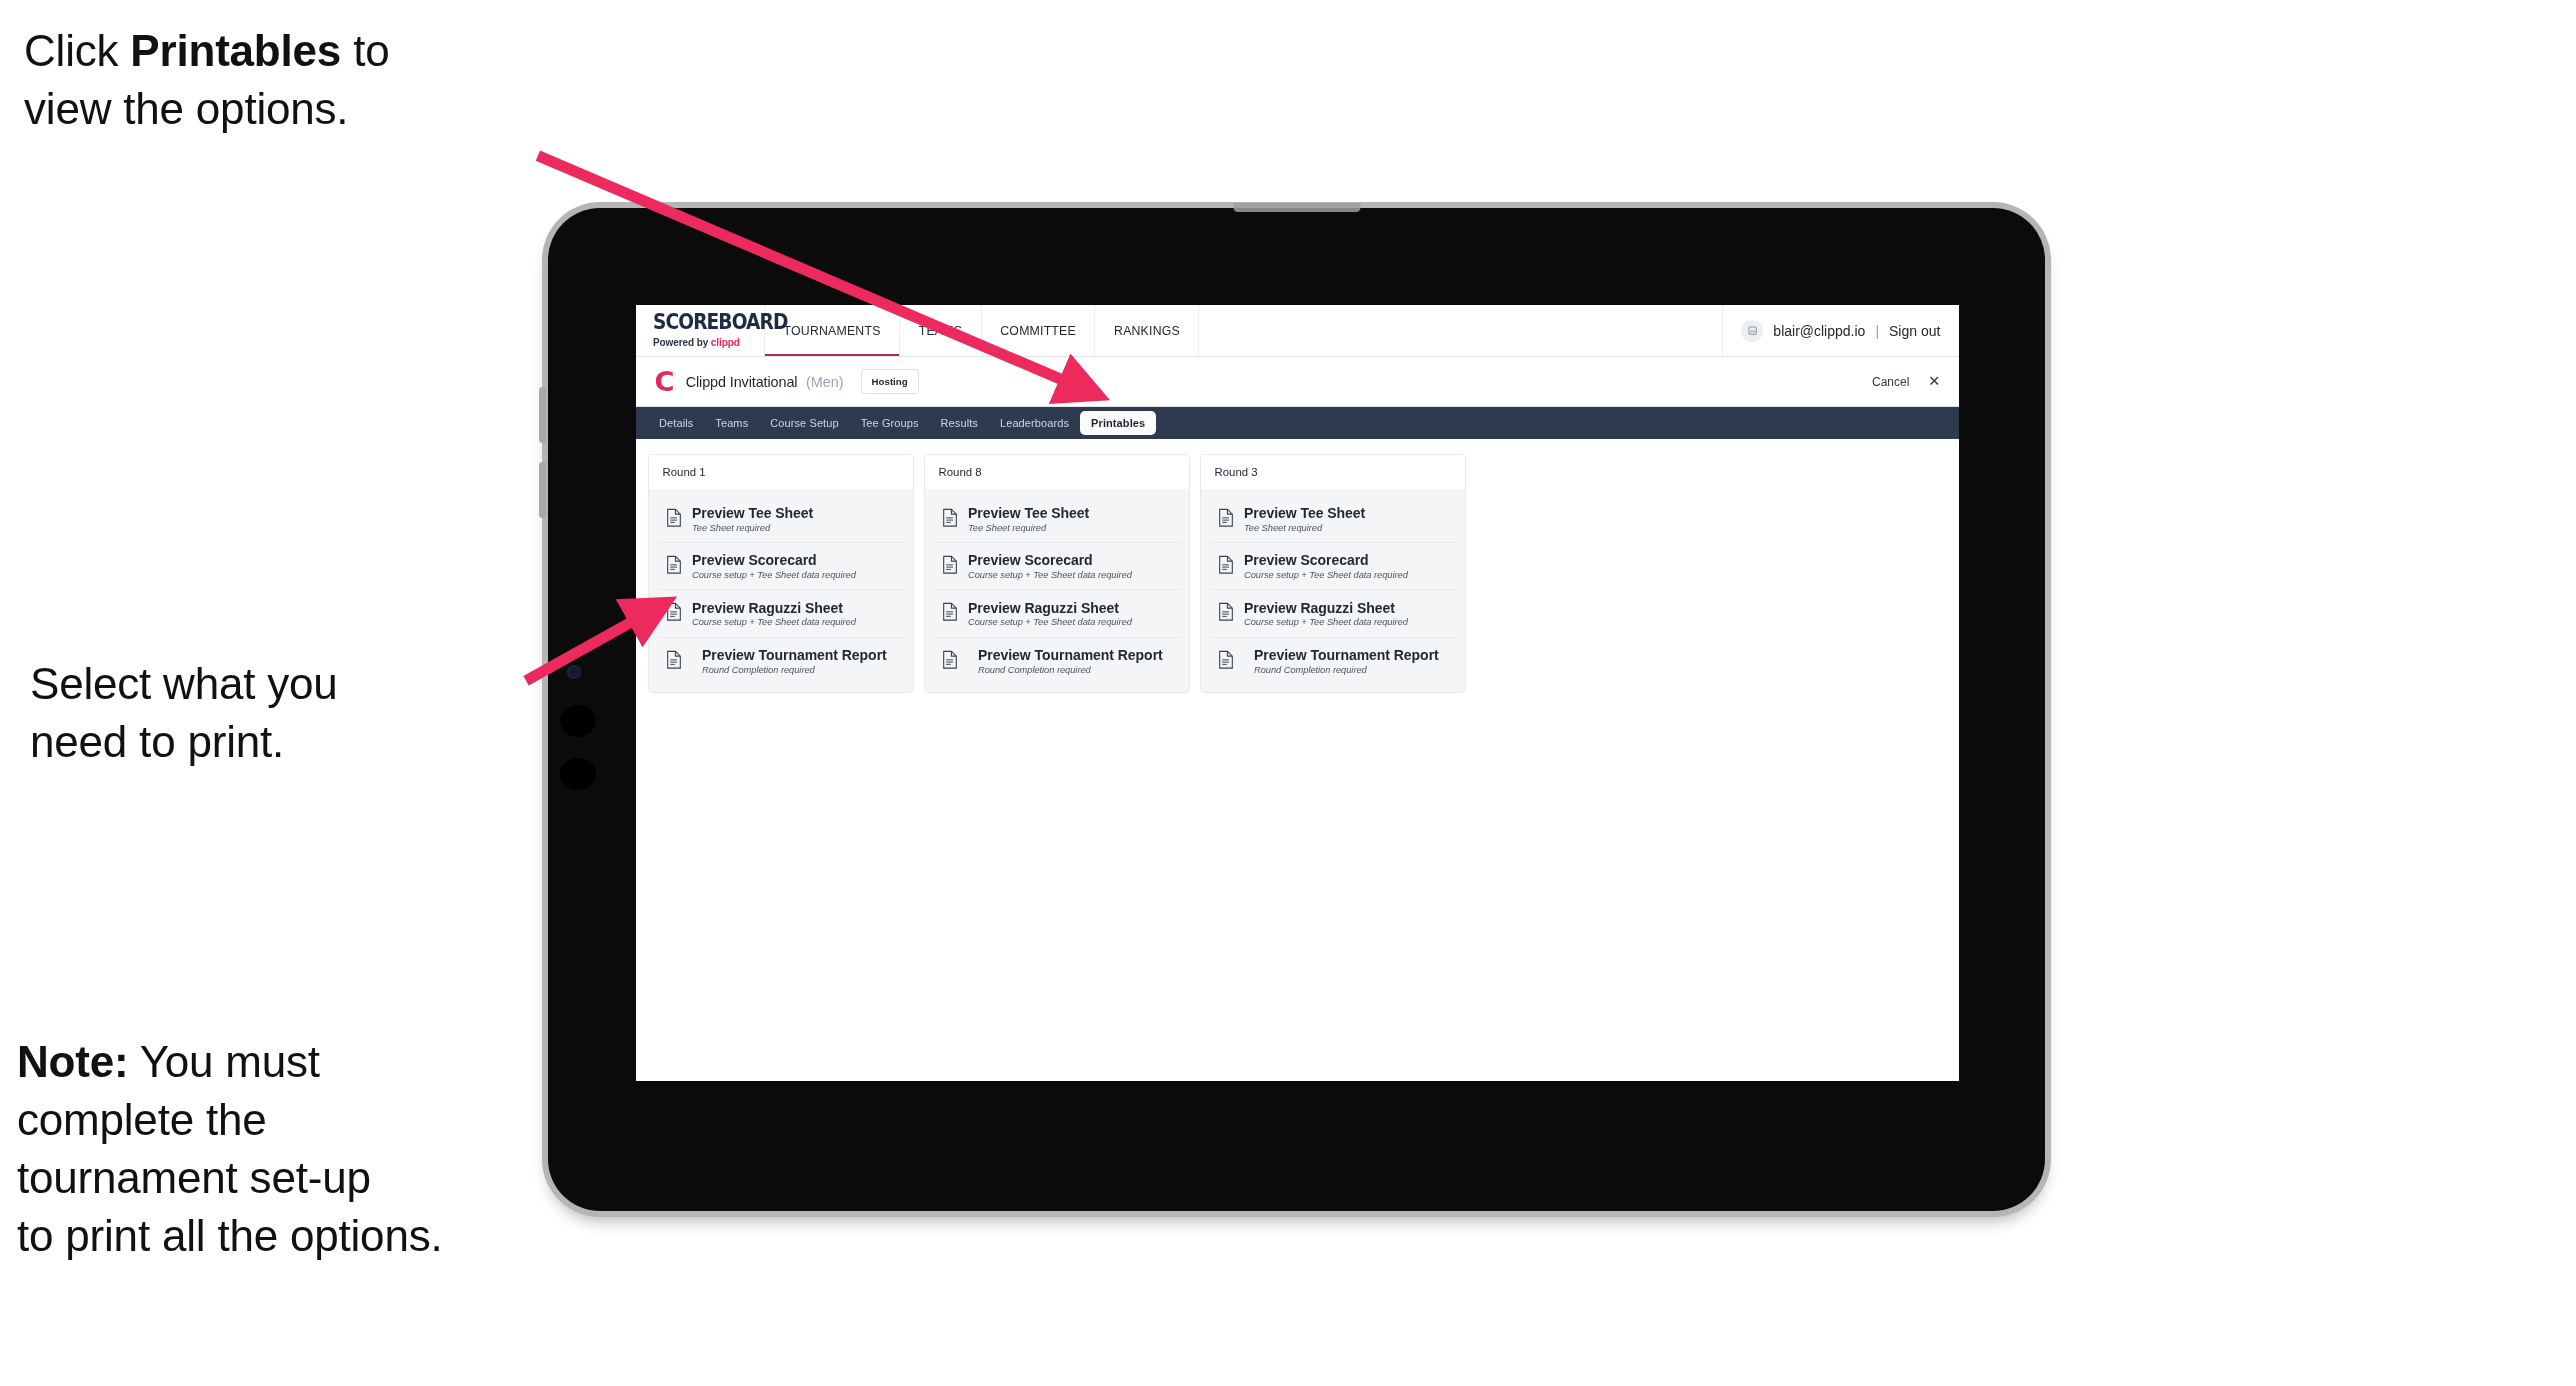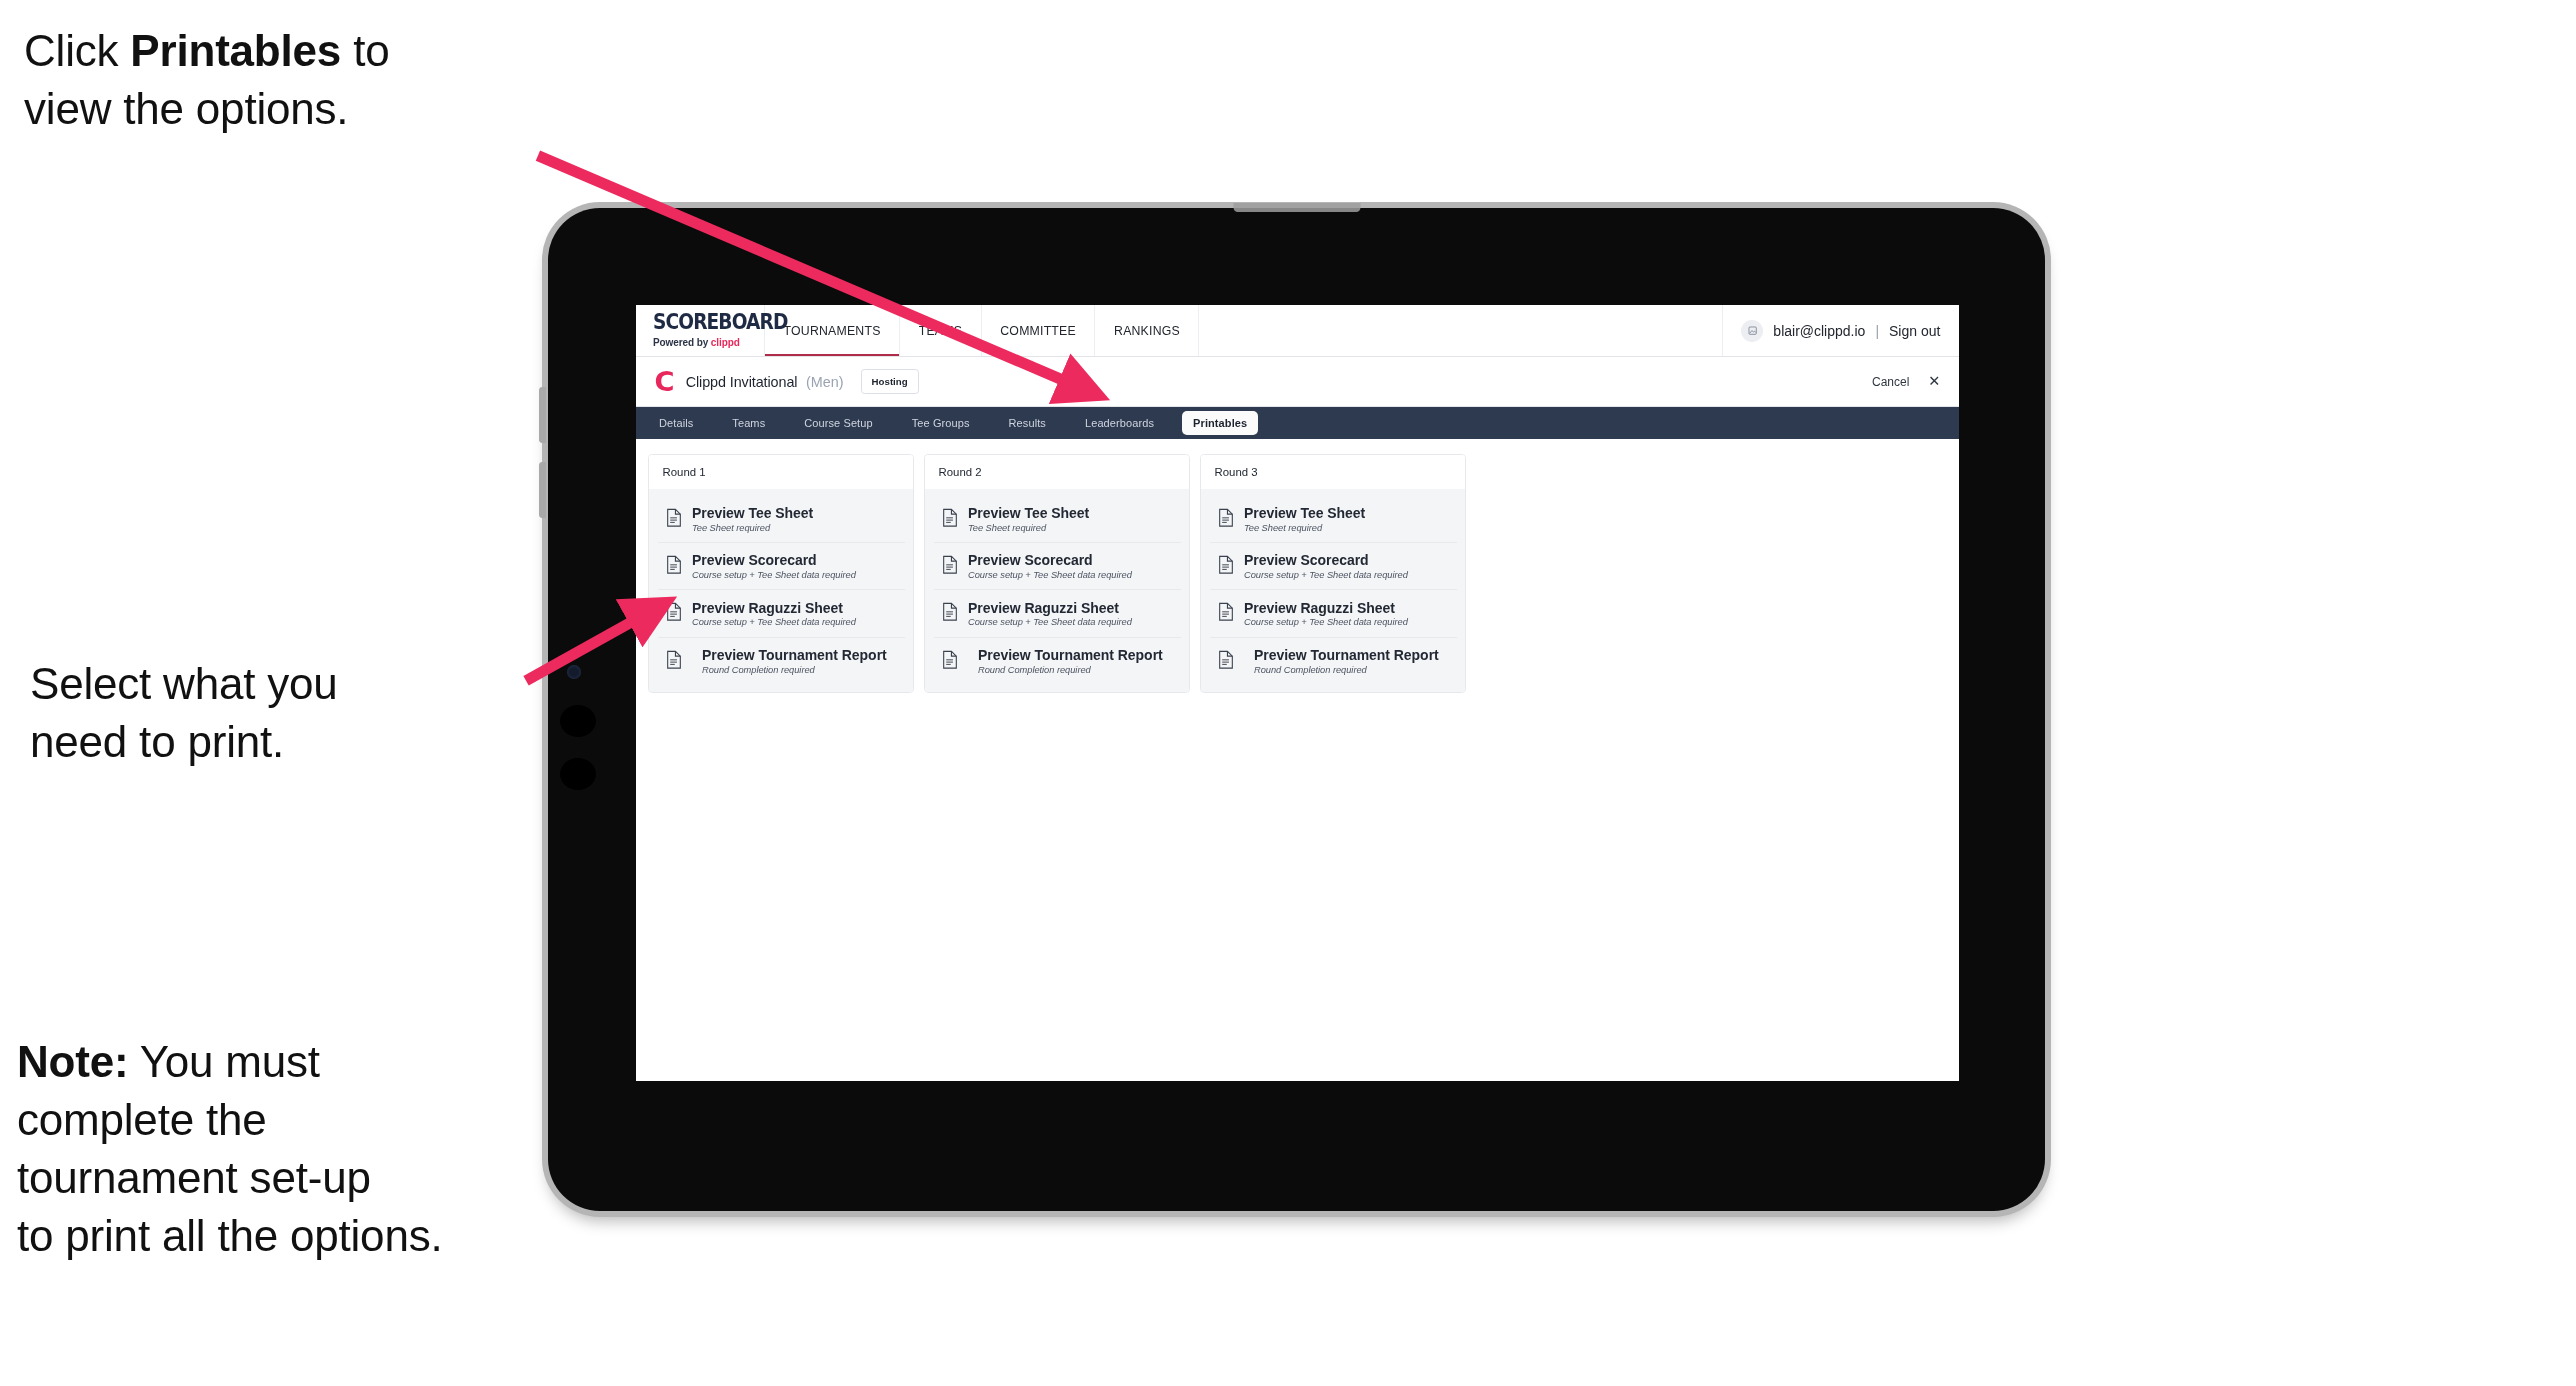--- a/index.html
+++ b/index.html
@@ -123,21 +123,21 @@
   #tbar-badge{
     margin-left:5px;padding:6px 10px;border:0.8px solid #dcdfe5;border-radius:3.4px;
     font-size:9.7px;font-weight:700;color:#1d232e;background:#fff;
   }
   #tbar-spacer{flex:1;}
   #tbar-cancel{display:flex;align-items:center;gap:19px;font-size:12px;color:#303642;cursor:pointer;}
   #tbar-cancel .x{font-size:14.4px;line-height:1;}
 
   
   #subnav{
-    height:32px;background:#2e3a50;display:flex;align-items:center;padding:0 12px;gap:17px;
+    height:32px;background:#2e3a50;display:flex;align-items:center;padding:0 12px;gap:0;
   }
   .subnav-item{
     font-size:11px;color:#cfd5e0;padding:6px 11px;border-radius:5px;cursor:pointer;
     letter-spacing:0.1px;
   }
   .subnav-item.active{background:#fbfbfc;color:#1d232e;font-weight:600;}
 
   
   #content{padding:15px 12px;display:flex;gap:10px;align-items:flex-start;}
   .round-card{
@@ -277,21 +277,21 @@
                   <path d="M5 11.6h8M5 14.3h8M5 17h5.4" stroke-width="1.15"></path>
                 </svg></span>
               <span class="print-texts">
                 <span class="print-title">Preview Tournament Report</span>
                 <span class="print-sub">Round Completion required</span>
               </span>
             </div>
           </div>
         </div>
         <div class="round-card">
-          <div class="round-head">Round 2</div>
+          <div class="round-head">Round 8</div>
           <div class="round-body">
             <div class="print-row">
               <span><svg class="doc-icon" viewBox="0 0 19 23" fill="none" stroke="#3b424f" stroke-width="1.3">
                   <path d="M2 1.6h9.2L17 7.2v14.2H2z"></path>
                   <path d="M11.2 1.6v5.6H17"></path>
                   <path d="M5 11.6h8M5 14.3h8M5 17h5.4" stroke-width="1.15"></path>
                 </svg></span>
               <span class="print-texts">
                 <span class="print-title">Preview Tee Sheet</span>
                 <span class="print-sub">Tee Sheet required</span>

